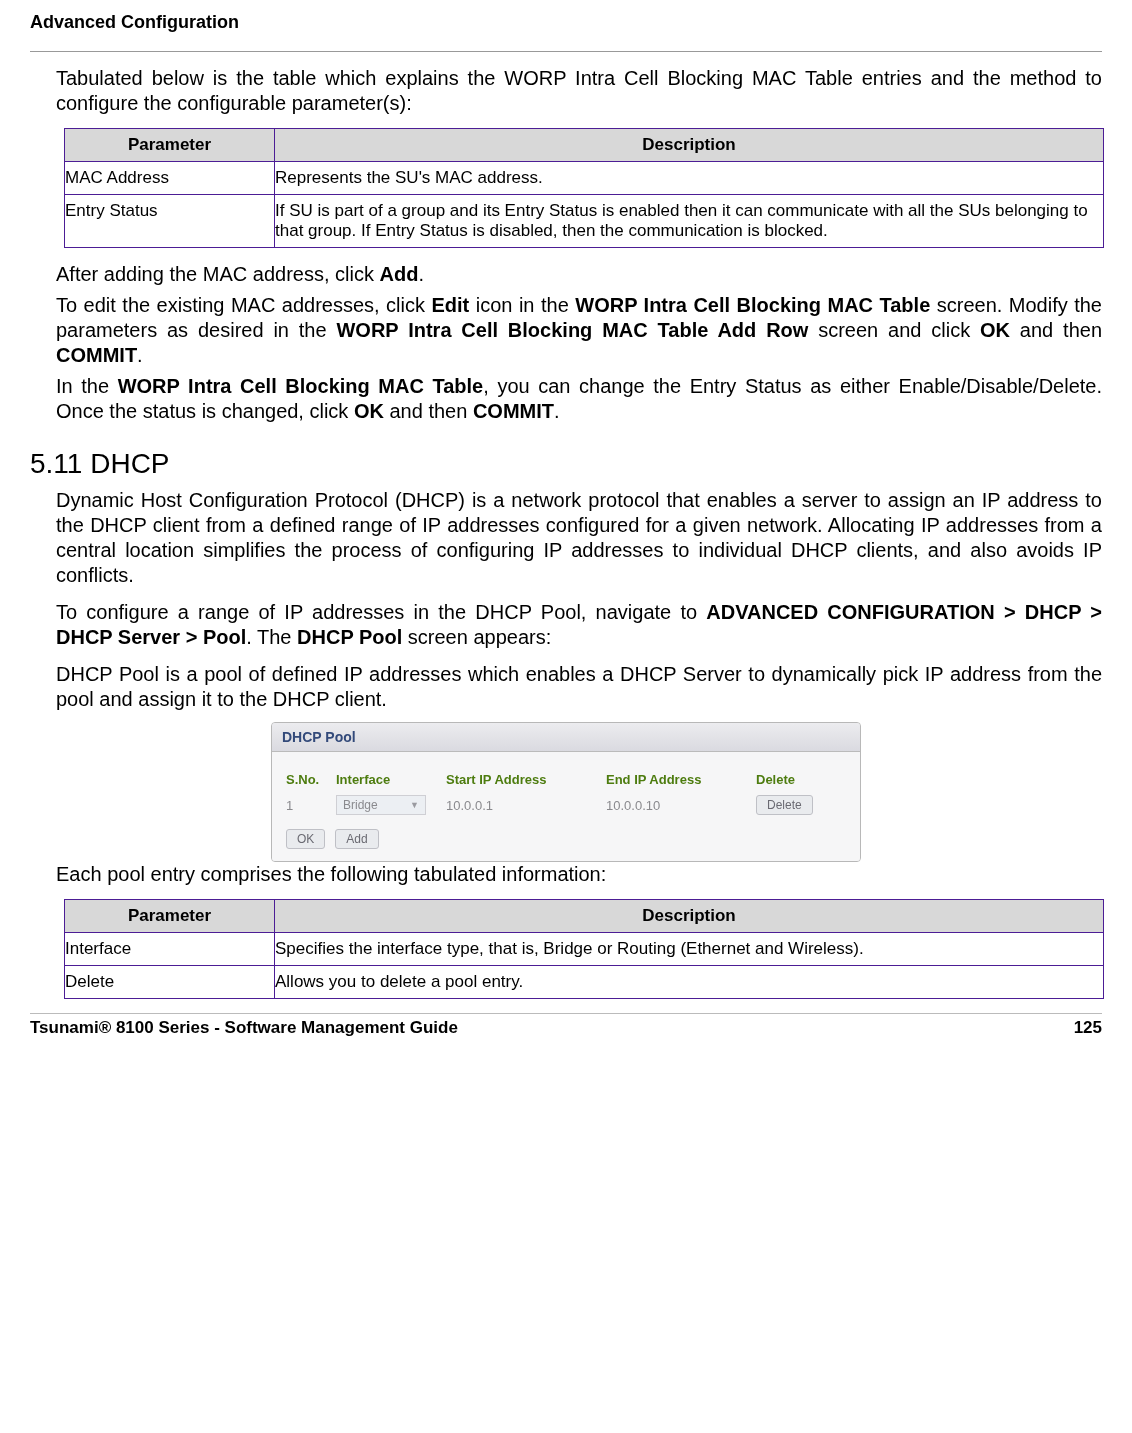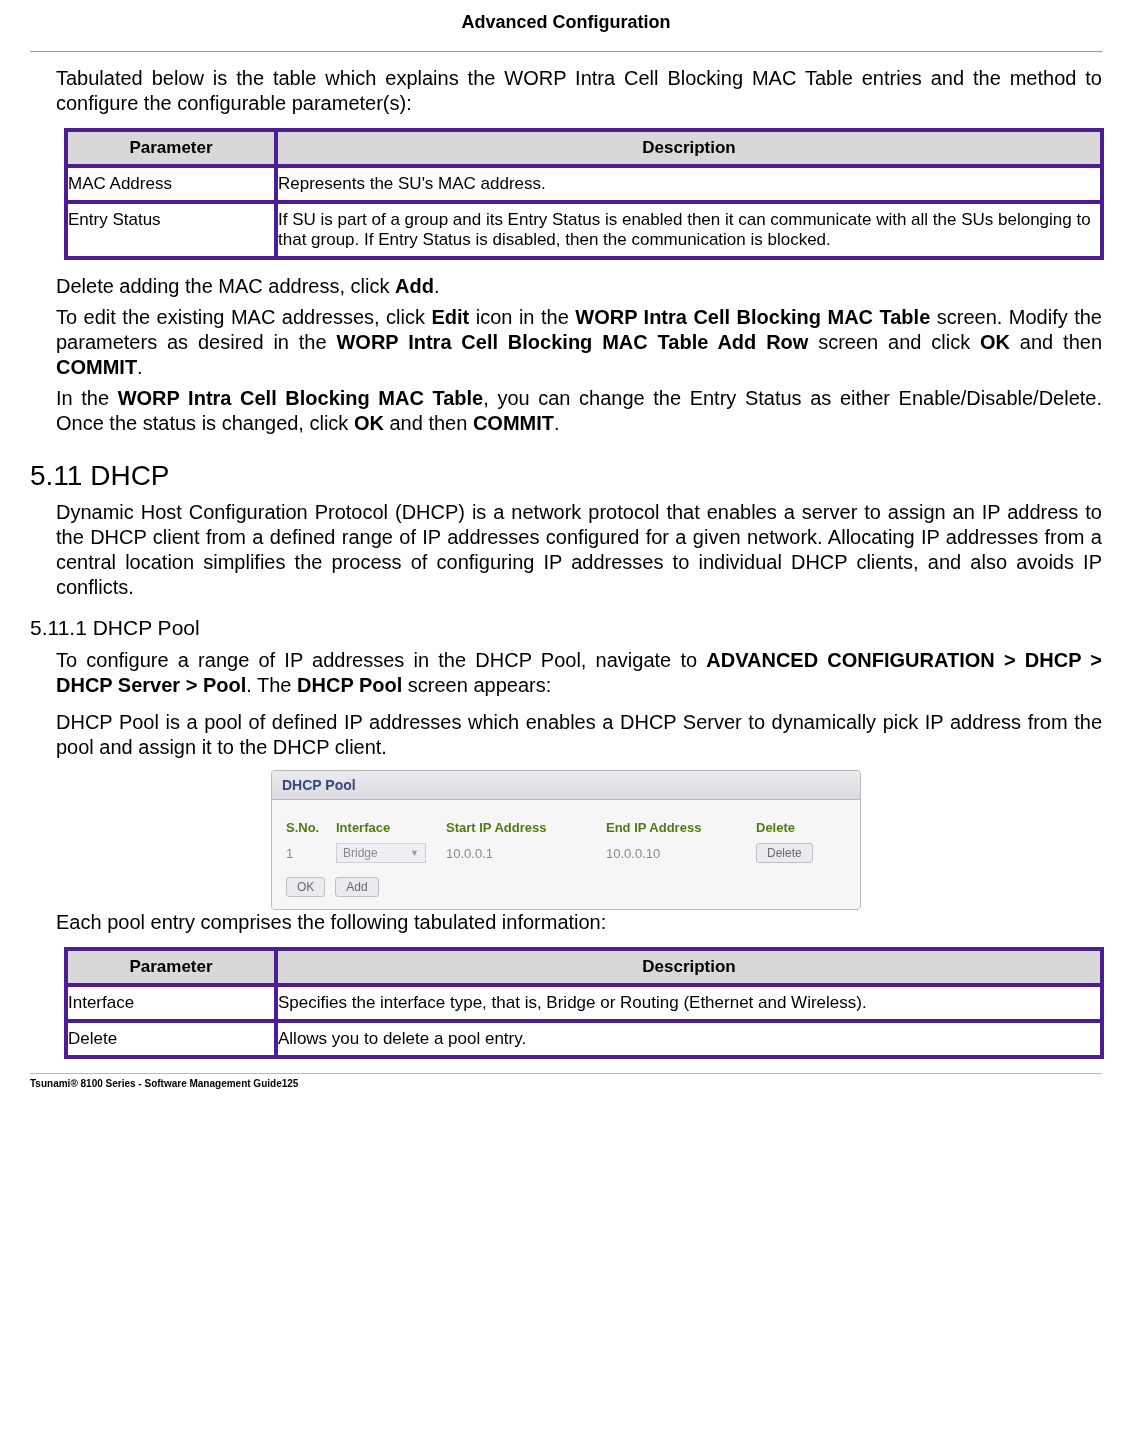--- a/index.html
+++ b/index.html
@@ -5,21 +5,21 @@
   * { box-sizing: border-box; }
   html, body {
     margin: 0; padding: 0; background: #fff; color: #000;
     font-family: Arial, Helvetica, sans-serif;
   }
   .page {
     width: 1132px; min-height: 1433px; margin: 0 auto;
     padding: 0 30px 20px 30px; position: relative;
   }
   .header-title {
-    text-align: center; font-weight: bold; font-size: 18px;
+    text-align: left; font-weight: bold; font-size: 18px;
     padding: 12px 0 18px 0;
   }
   .hr-dotted {
     border: none; border-top: 1px solid #999; margin: 0 0 14px 0;
   }
   .body-text {
     font-size: 20px; line-height: 1.25; text-align: justify;
     margin: 0 0 12px 0; padding-left: 26px;
   }
   .body-text.tight { margin-bottom: 6px; }
@@ -27,21 +27,21 @@
     font-size: 28px; font-weight: normal; margin: 24px 0 8px 0;
   }
   .section-h3 {
     font-size: 21px; font-weight: normal; margin: 16px 0 8px 0;
   }
   table.param-table {
     width: 1040px; margin: 10px 0 14px 34px; border-collapse: collapse;
     font-size: 17px;
   }
   table.param-table th, table.param-table td {
-    border: 4px solid #4c1d95; padding: 6px 0; vertical-align: top;
+    border: 1px solid #4c1d95; padding: 6px 0; vertical-align: top;
     text-align: left;
   }
   table.param-table th {
     background: #d8d8d8; font-weight: bold; text-align: center;
   }
   table.param-table th.col1, table.param-table td.col1 { width: 210px; }
   table.param-table td .bold { font-weight: bold; }
   .bold { font-weight: bold; }
   
   .screenshot-wrap {
@@ -69,21 +69,21 @@
     border-radius: 3px; padding: 2px 10px; font-size: 12px; color: #6a6a72;
   }
   .ss-actions { margin-top: 14px; display: flex; gap: 10px; }
   .fig-caption {
     text-align: center; font-weight: bold; font-size: 17px;
     margin: 10px 0 16px 0;
   }
   .inline-path .bold { font-weight: bold; }
   .footer-line { border: none; border-top: 1px solid #bbb; margin: 12px 0 4px 0; }
   .footer-row {
-    display: flex; justify-content: flex-start; font-size: 10px;
+    display: flex; justify-content: space-between; font-size: 17px;
     font-weight: bold;
   }
 </style>
 </head>
 <body>
 
 <div class="page">
   <div class="header-title">Advanced Configuration</div>
   <hr class="hr-dotted">
 
@@ -106,35 +106,34 @@
       <tr>
         <td class="col1">Entry Status</td>
         <td>
           <span>If SU is part of a group and its Entry Status is enabled then it can communicate with all the SUs belonging to that group. If Entry Status is disabled, then the communication is blocked.</span><span class="bold"></span><span></span>
         </td>
       </tr>
     </tbody>
   </table>
 
   <p class="body-text tight">
-    <span>Delete adding the MAC address, click </span><span class="bold">Add</span><span>.</span>
+    <span>After adding the MAC address, click </span><span class="bold">Add</span><span>.</span>
   </p>
 
   <p class="body-text tight">
     <span>To edit the existing MAC addresses, click </span><span class="bold">Edit</span><span> icon in the </span><span class="bold">WORP Intra Cell Blocking MAC Table</span><span> screen. Modify the parameters as desired in the </span><span class="bold">WORP Intra Cell Blocking MAC Table Add Row</span><span> screen and click </span><span class="bold">OK</span><span> and then </span><span class="bold">COMMIT</span><span>.</span>
   </p>
 
   <p class="body-text">
     <span>In the </span><span class="bold">WORP Intra Cell Blocking MAC Table</span><span>, you can change the Entry Status as either Enable/Disable/Delete. Once the status is changed, click </span><span class="bold">OK</span><span> and then </span><span class="bold">COMMIT</span><span>.</span>
   </p>
 
   <h2 class="section-h2">5.11 DHCP</h2>
   <p class="body-text">Dynamic Host Configuration Protocol (DHCP) is a network protocol that enables a server to assign an IP address to the DHCP client from a defined range of IP addresses configured for a given network. Allocating IP addresses from a central location simplifies the process of configuring IP addresses to individual DHCP clients, and also avoids IP conflicts.</p>
 
-  <h3 class="section-h3">5.11.1 DHCP Pool</h3>
   <p class="body-text inline-path">
     <span>To configure a range of IP addresses in the DHCP Pool, navigate to </span><span class="bold">ADVANCED CONFIGURATION &gt; DHCP &gt; DHCP Server &gt; Pool</span><span>. The </span><span class="bold">DHCP Pool</span><span> screen appears:</span>
   </p>
   <p class="body-text tight">DHCP Pool is a pool of defined IP addresses which enables a DHCP Server to dynamically pick IP address from the pool and assign it to the DHCP client.</p>
 
   <div class="screenshot-wrap">
     <div class="ss-title">DHCP Pool</div>
     <div class="ss-body">
       <div class="ss-tbl">
         <div class="ss-head">S.No.</div>

